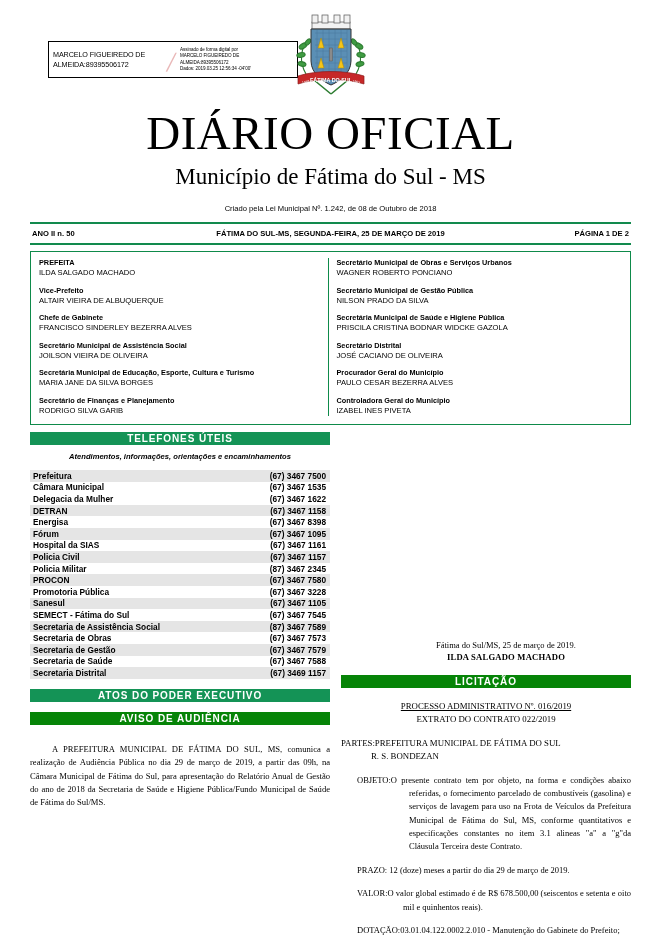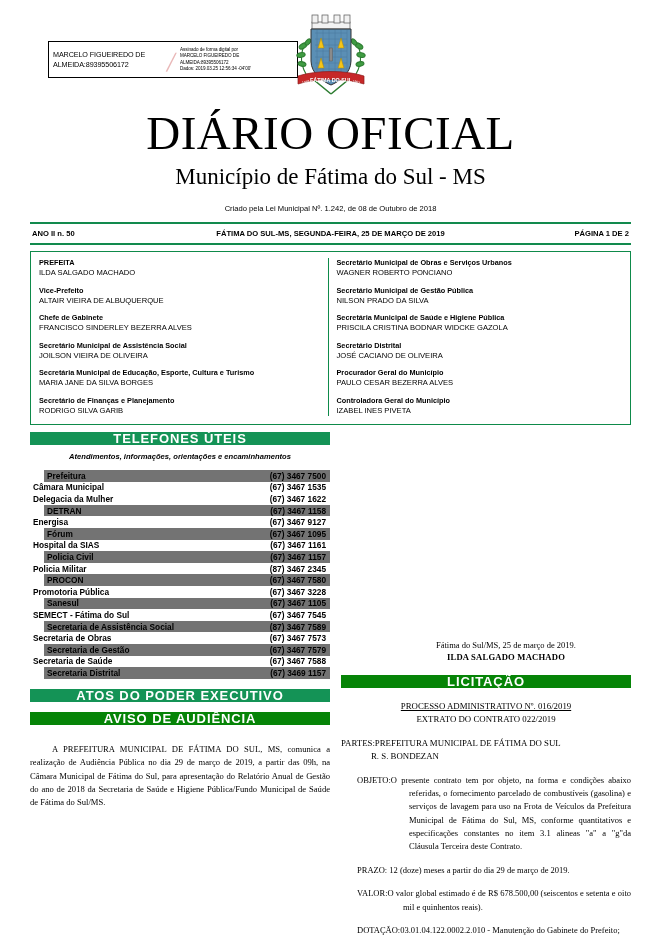--- a/index.html
+++ b/index.html
@@ -50,33 +50,33 @@
   .off-item:last-child{margin-bottom:0;}
   .off-role{font-size:7.3px;font-weight:bold;line-height:10px;}
   .off-name{font-size:7.6px;line-height:10.5px;}
 
   
   .cols{display:flex;margin-top:7px;}
   .col-l{width:300px;}
   .col-r{width:300px;margin-left:1px;padding-left:10px;box-sizing:border-box;}
 
   .bar{
-    color:#fff;font-size:13px;font-weight:bold;text-align:center;
+    color:#fff;font-size:10px;font-weight:bold;text-align:center;
     letter-spacing:.9px;line-height:13px;height:13px;
   }
   .bar.sea{background:#149356;}
   .bar.dark{background:#068407;}
 
   .tel-sub{
     font-size:7.6px;font-style:italic;font-weight:bold;text-align:center;
     margin:7px 0 9px 0;
   }
   .tel-list{font-size:8.3px;}
   .tel-row{display:flex;height:11.6px;align-items:center;font-weight:bold;}
-  .tel-row.sh{background:#737373;margin-left:14px;}
+  .tel-row.sh{background:#e5e5e5;}
   .tel-name{flex:1;padding-left:3px;}
   .tel-num{padding-right:4px;}
 
   .gap10{height:10px;}
 
   .para{
     font-family:"Liberation Serif",serif;font-size:8.6px;line-height:13.4px;
     text-align:justify;text-indent:22px;
   }
 
@@ -244,21 +244,21 @@
         <div class="tel-row">
             <div class="tel-name">Delegacia da Mulher</div>
             <div class="tel-num">(67) 3467 1622</div>
           </div>
         <div class="tel-row sh">
             <div class="tel-name">DETRAN</div>
             <div class="tel-num">(67) 3467 1158</div>
           </div>
         <div class="tel-row">
             <div class="tel-name">Energisa</div>
-            <div class="tel-num">(67) 3467 9127</div>
+            <div class="tel-num">(67) 3467 8398</div>
           </div>
         <div class="tel-row sh">
             <div class="tel-name">Fórum</div>
             <div class="tel-num">(67) 3467 1095</div>
           </div>
         <div class="tel-row">
             <div class="tel-name">Hospital da SIAS</div>
             <div class="tel-num">(67) 3467 1161</div>
           </div>
         <div class="tel-row sh">

